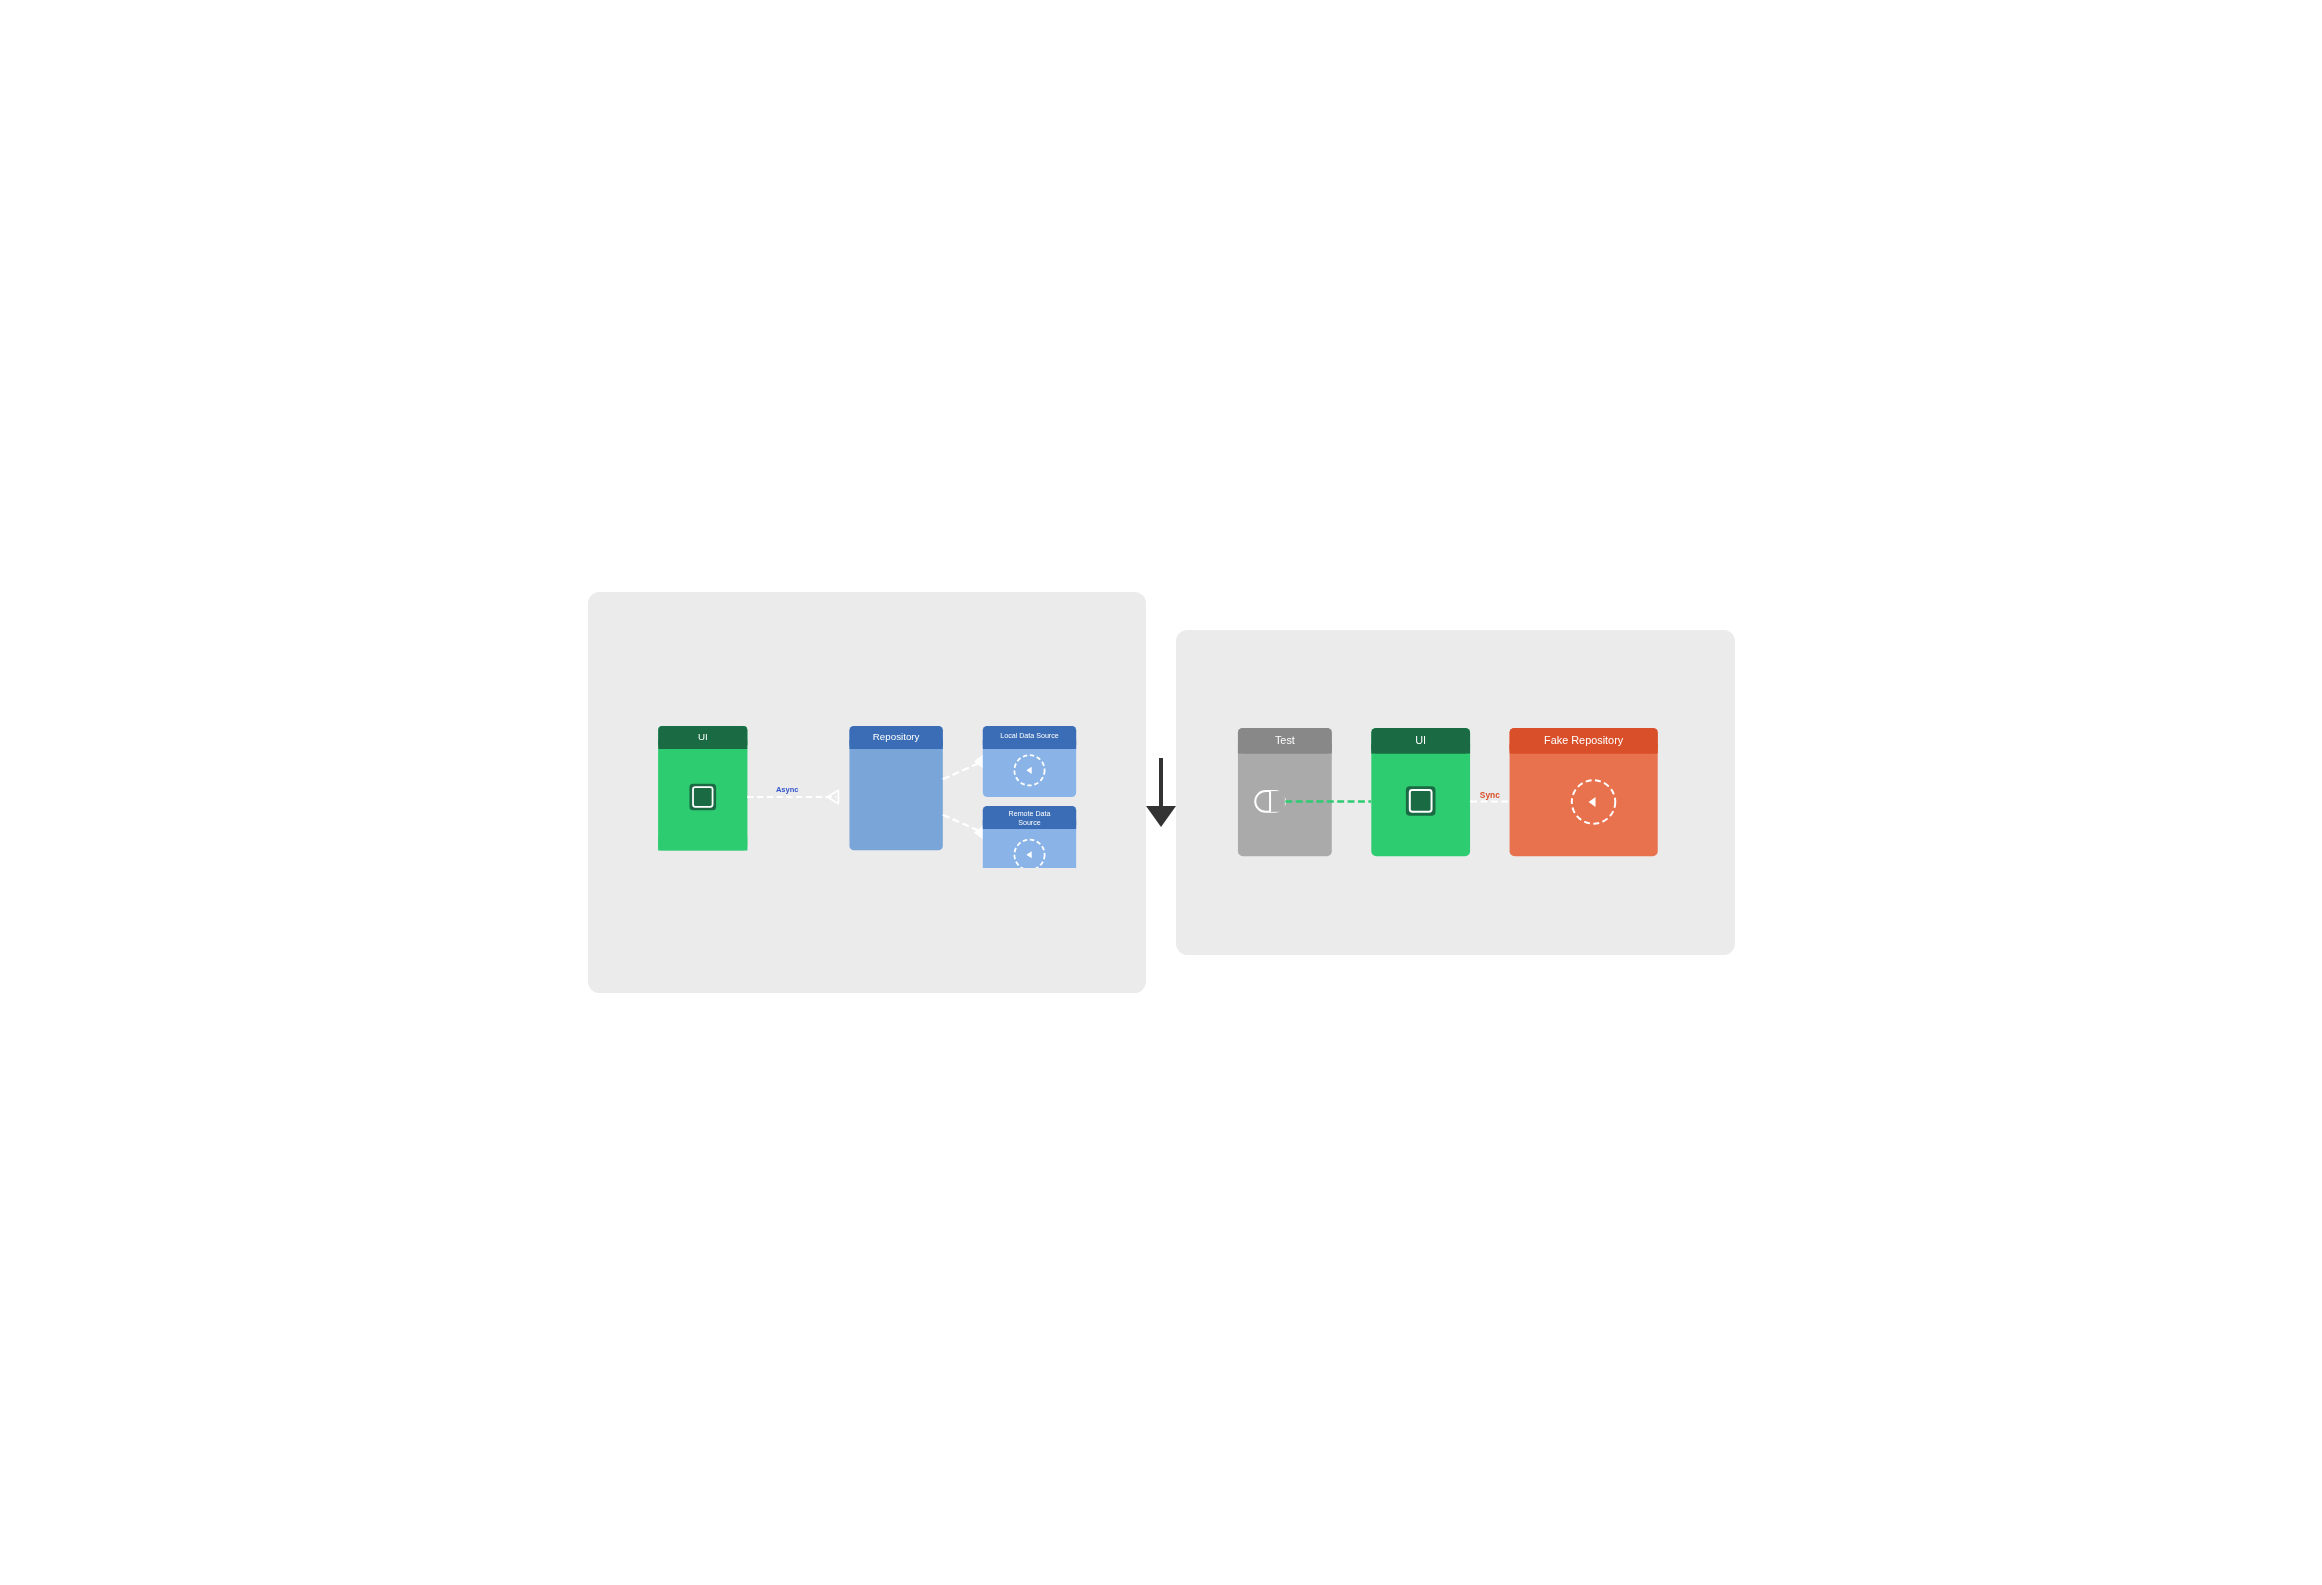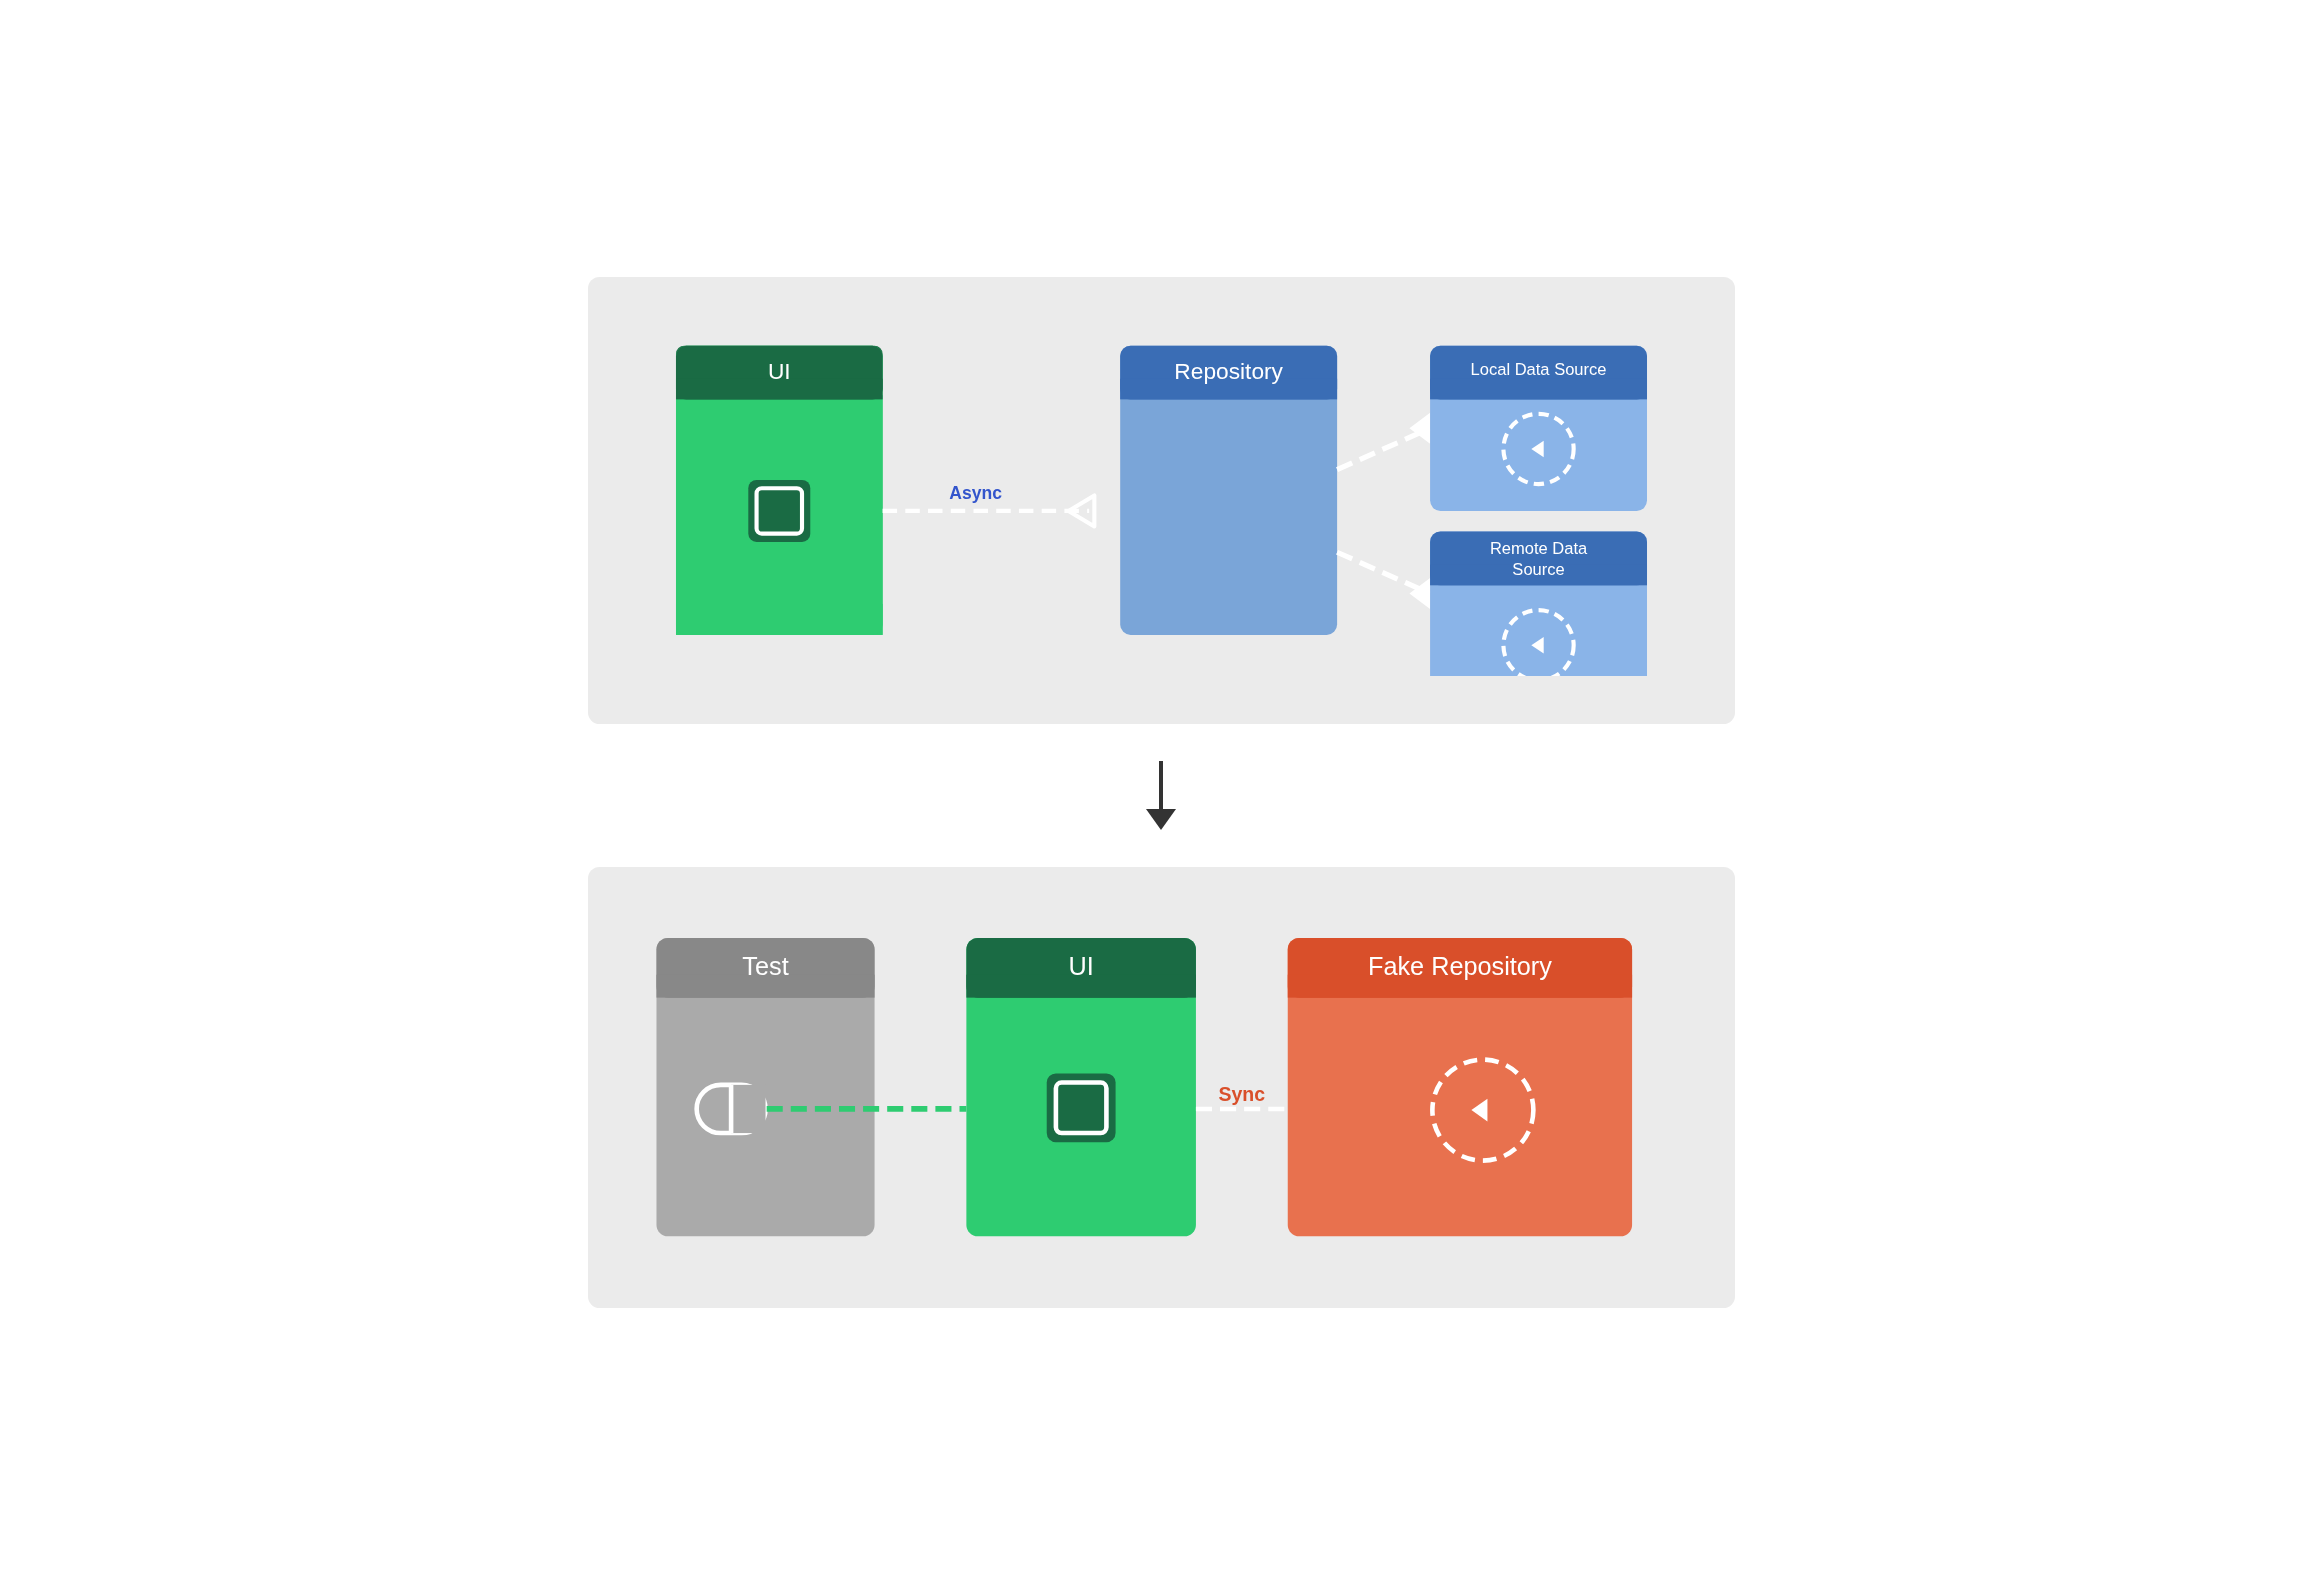--- a/index.html
+++ b/index.html
@@ -9,25 +9,24 @@
       display: flex;
       flex-direction: column;
       align-items: center;
       justify-content: center;
       min-height: 100vh;
       padding: 38px 19px;
     }
 
     .main-container {
       display: flex;
-      flex-direction: column;
+      flex-direction: row;
       align-items: center;
       width: 100%;
       max-width: 1147px;
-      gap: 8px;
     }
 
     
     .top-diagram {
       background: #ebebeb;
       border-radius: 11.5px;
       padding: 48px 57px;
       width: 100%;
       display: flex;
       align-items: center;

